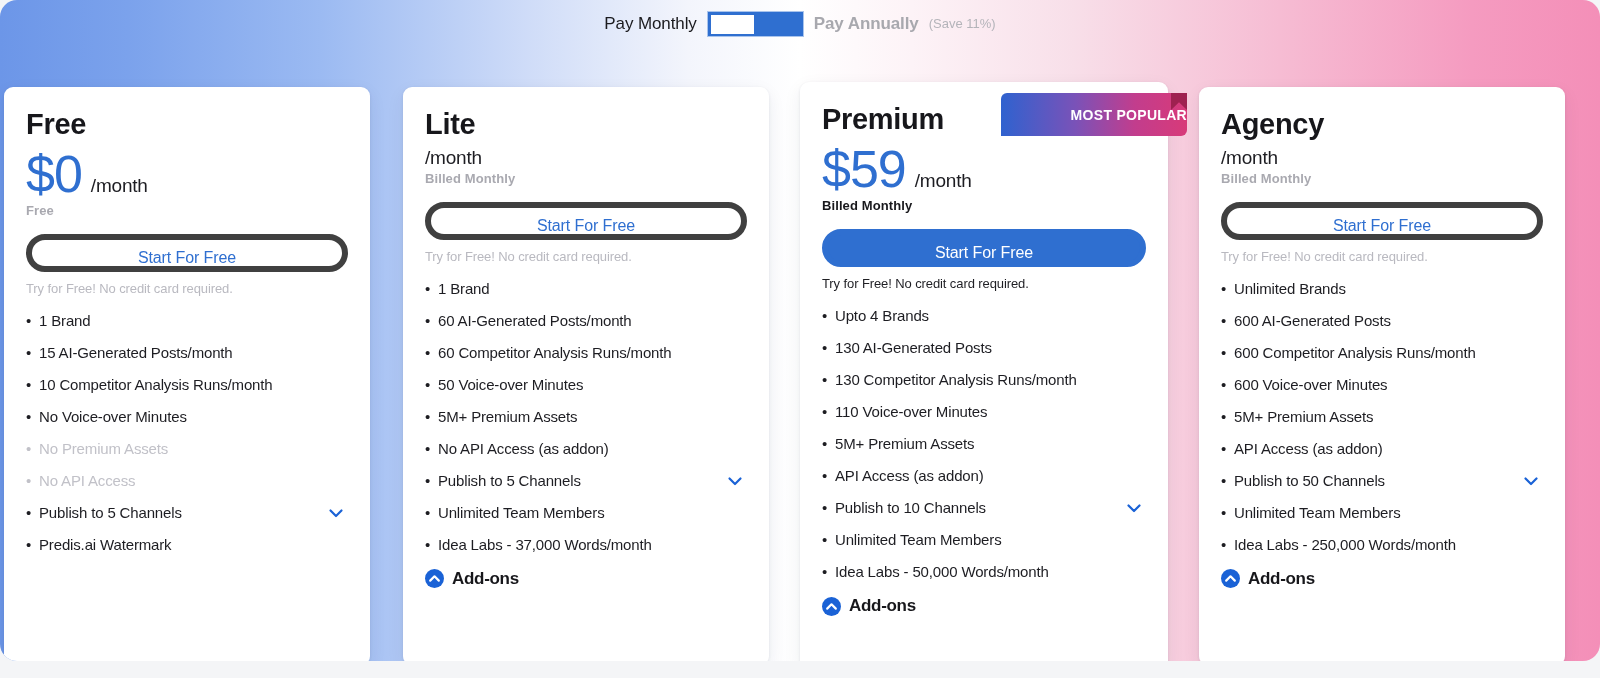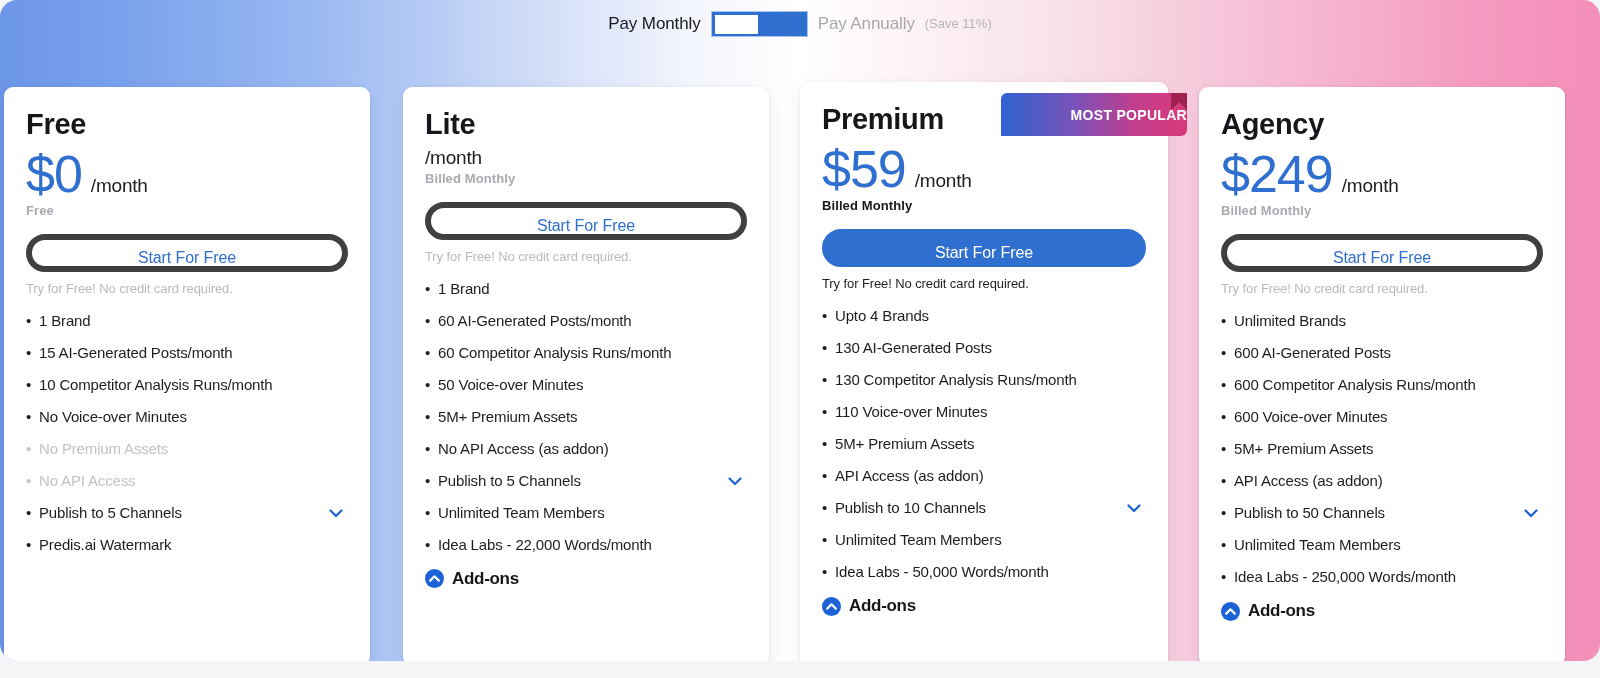--- a/index.html
+++ b/index.html
@@ -58,20 +58,21 @@
     position:absolute;
     left:3px; top:3px;
     width:43px;
     height:19px;
     background:#ffffff;
   }
   .toggle-label-right {
     font-size:17px;
     color:#a8a8ae;
     letter-spacing:-0.1px;
+    font-weight:bold;
   }
   .toggle-save {
     font-size:13px;
     color:#b4b4ba;
   }
 
   
   .cards {
     position:absolute;
     top:0; left:0;
@@ -300,21 +301,21 @@
         <li class="feature"><span>No API Access (as addon)</span></li>
         <li class="feature">
           <span>Publish to 5 Channels</span>
           <span class="chev-down">
             <svg viewBox="0 0 18 18" width="18" height="18">
                 <path d="M3.5 6.5 L9 12 L14.5 6.5" fill="none" stroke="#1a62d6" stroke-width="2.2" stroke-linecap="round" stroke-linejoin="round"></path>
               </svg>
           </span>
         </li>
         <li class="feature"><span>Unlimited Team Members</span></li>
-        <li class="feature"><span>Idea Labs - 22,000 Words/month</span></li>
+        <li class="feature"><span>Idea Labs - 37,000 Words/month</span></li>
       </ul>
       <div class="addons">
         <span class="addons-icon">
           <svg viewBox="0 0 19 19" width="19" height="19">
               <path d="M5.2 11.6 L9.5 7.3 L13.8 11.6" fill="none" stroke="#ffffff" stroke-width="2.2" stroke-linecap="round" stroke-linejoin="round"></path>
             </svg>
         </span>
         <span class="addons-label">Add-ons</span>
       </div>
     </div>
@@ -356,21 +357,20 @@
               <path d="M5.2 11.6 L9.5 7.3 L13.8 11.6" fill="none" stroke="#ffffff" stroke-width="2.2" stroke-linecap="round" stroke-linejoin="round"></path>
             </svg>
         </span>
         <span class="addons-label">Add-ons</span>
       </div>
     </div>
 
     <div class="card agency">
       <div class="plan-name">Agency</div>
       <div class="price-row">
-        <span class="price">$249</span>
         <span class="price-per">/month</span>
       </div>
       <div class="billed">Billed Monthly</div>
       <div class="cta">Start For Free</div>
       <div class="note">Try for Free! No credit card required.</div>
       <ul class="features">
         <li class="feature"><span>Unlimited Brands</span></li>
         <li class="feature"><span>600 AI-Generated Posts</span></li>
         <li class="feature"><span>600 Competitor Analysis Runs/month</span></li>
         <li class="feature"><span>600 Voice-over Minutes</span></li>

